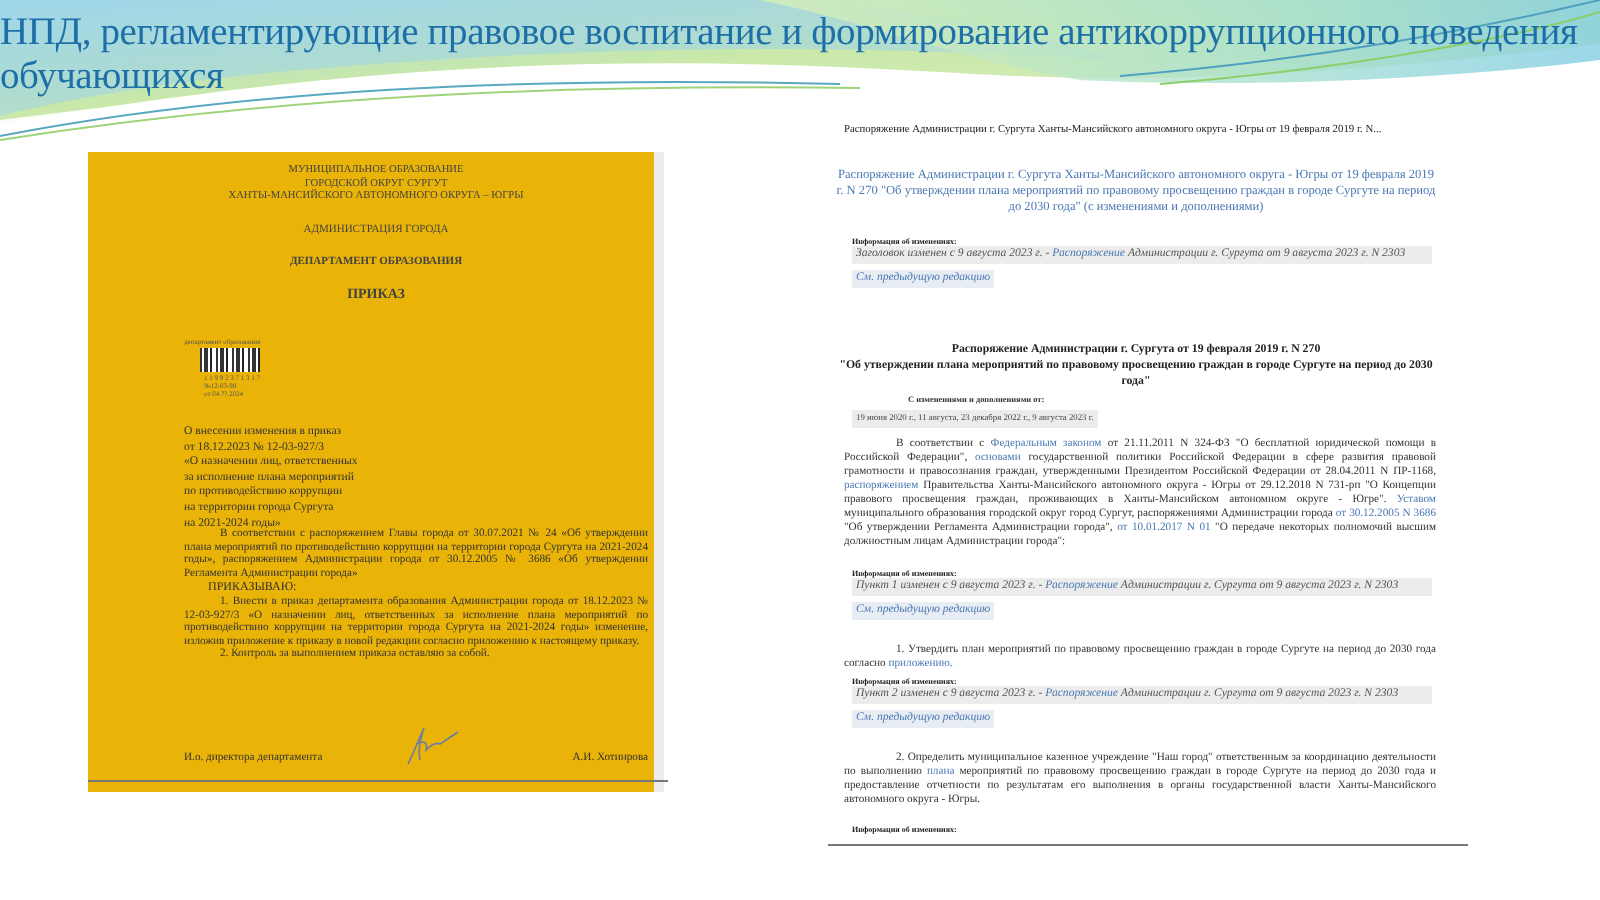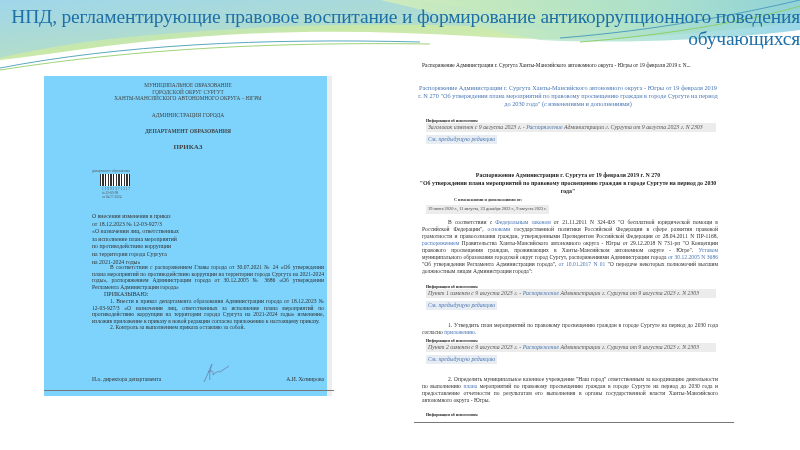--- a/index.html
+++ b/index.html
@@ -4,29 +4,29 @@
 <style>
   * { box-sizing: border-box; margin: 0; padding: 0; }
   html, body { width: 800px; height: 450px; overflow: hidden; background: #ffffff; }
   body { position: relative; font-family: "Liberation Serif", serif; }
 
   .bg { position: absolute; inset: 0; overflow: hidden; }
   .bg svg { position: absolute; left: 0; top: 0; }
 
   .slide-title {
     position: absolute; left: 0; top: 6px; width: 800px;
-    text-align: right; color: #1d6fa8;
+    text-align: left; color: #1d6fa8;
     font-family: "Liberation Serif", serif; font-size: 19.5px; line-height: 22px;
     letter-spacing: -0.2px;
   }
 
   
   .doc-left {
     position: absolute; left: 44px; top: 76px; width: 288px; height: 320px;
-    background: #7dd3fc; border-right: 5px solid #ededed;
+    background: #eab308; border-right: 5px solid #ededed;
     font-size: 5.6px; line-height: 7px; color: #333;
   }
   .doc-left-bottom { position: absolute; left: 44px; top: 390px; width: 290px; height: 1px; background: #777; }
   .dl-head { position: absolute; left: 0; width: 288px; text-align: center; color: #444; }
   .dl-hdr1 { top: 6px; font-size: 5.3px; line-height: 6.5px; }
   .dl-hdr2 { top: 36px; font-size: 5.5px; }
   .dl-hdr3 { top: 52px; font-size: 5.5px; font-weight: bold; }
   .dl-hdr4 { top: 68px; font-size: 7px; font-weight: bold; }
   .barcode { position: absolute; left: 48px; top: 93px; width: 40px; }
   .barcode .bc-top { font-size: 3.5px; line-height: 4px; color: #555; white-space: nowrap; }

